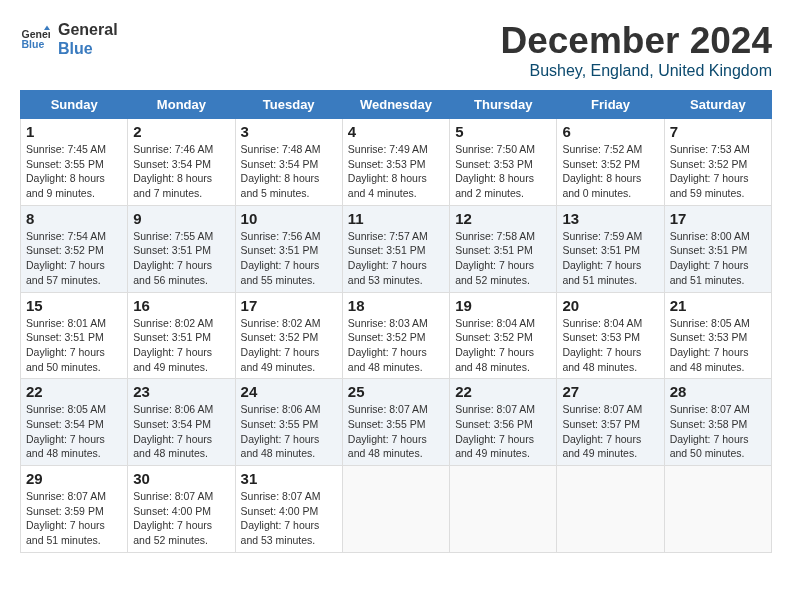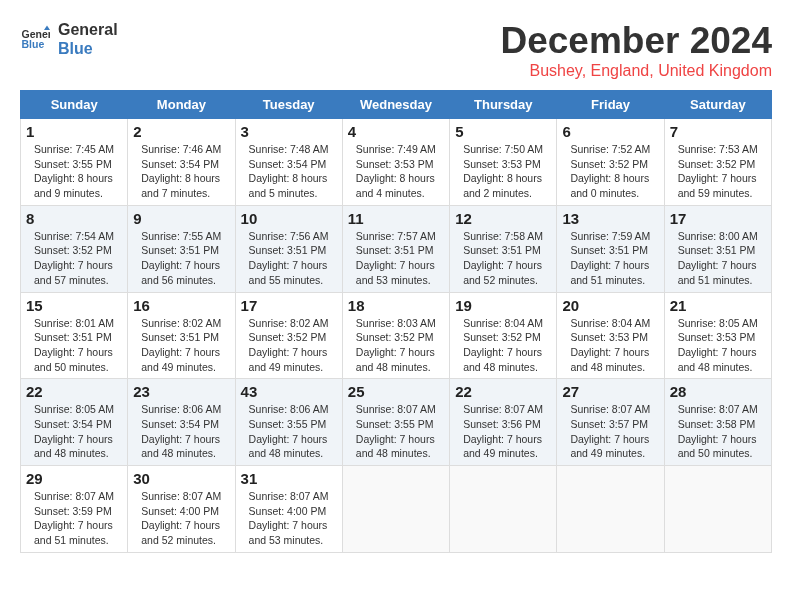--- a/index.html
+++ b/index.html
@@ -28,21 +28,21 @@
     .title-block {
       text-align: right;
     }
     .main-title {
       font-size: 37px;
       font-weight: bold;
       color: #333;
     }
     .subtitle {
       font-size: 16px;
-      color: #ef4444;
+      color: #0c4a6e;
     }
     table {
       width: 100%;
       border-collapse: collapse;
       font-size: 11px;
     }
     thead tr {
       background-color: #3a7bbf;
       color: white;
     }
@@ -73,21 +73,20 @@
       font-size: 15px;
       font-weight: bold;
       color: #222;
       display: block;
       margin-bottom: 2px;
     }
     .day-info {
       color: #333;
       line-height: 1.4;
       font-size: 10.5px;
-      margin-left: 8px;
     }
     .empty-cell {
       background: #f9f9f9;
     }
   </style>
 </head>
 <body>
 
 <div class="header">
   <div class="logo">
@@ -213,21 +212,21 @@
       <tr>
         <td>
           <span class="day-num">22</span>
           <div class="day-info">Sunrise: 8:05 AM<br>Sunset: 3:54 PM<br>Daylight: 7 hours<br>and 48 minutes.</div>
         </td>
         <td>
           <span class="day-num">23</span>
           <div class="day-info">Sunrise: 8:06 AM<br>Sunset: 3:54 PM<br>Daylight: 7 hours<br>and 48 minutes.</div>
         </td>
         <td>
-          <span class="day-num">43</span>
+          <span class="day-num">24</span>
           <div class="day-info">Sunrise: 8:06 AM<br>Sunset: 3:55 PM<br>Daylight: 7 hours<br>and 48 minutes.</div>
         </td>
         <td>
           <span class="day-num">25</span>
           <div class="day-info">Sunrise: 8:07 AM<br>Sunset: 3:55 PM<br>Daylight: 7 hours<br>and 48 minutes.</div>
         </td>
         <td>
           <span class="day-num">22</span>
           <div class="day-info">Sunrise: 8:07 AM<br>Sunset: 3:56 PM<br>Daylight: 7 hours<br>and 49 minutes.</div>
         </td>

